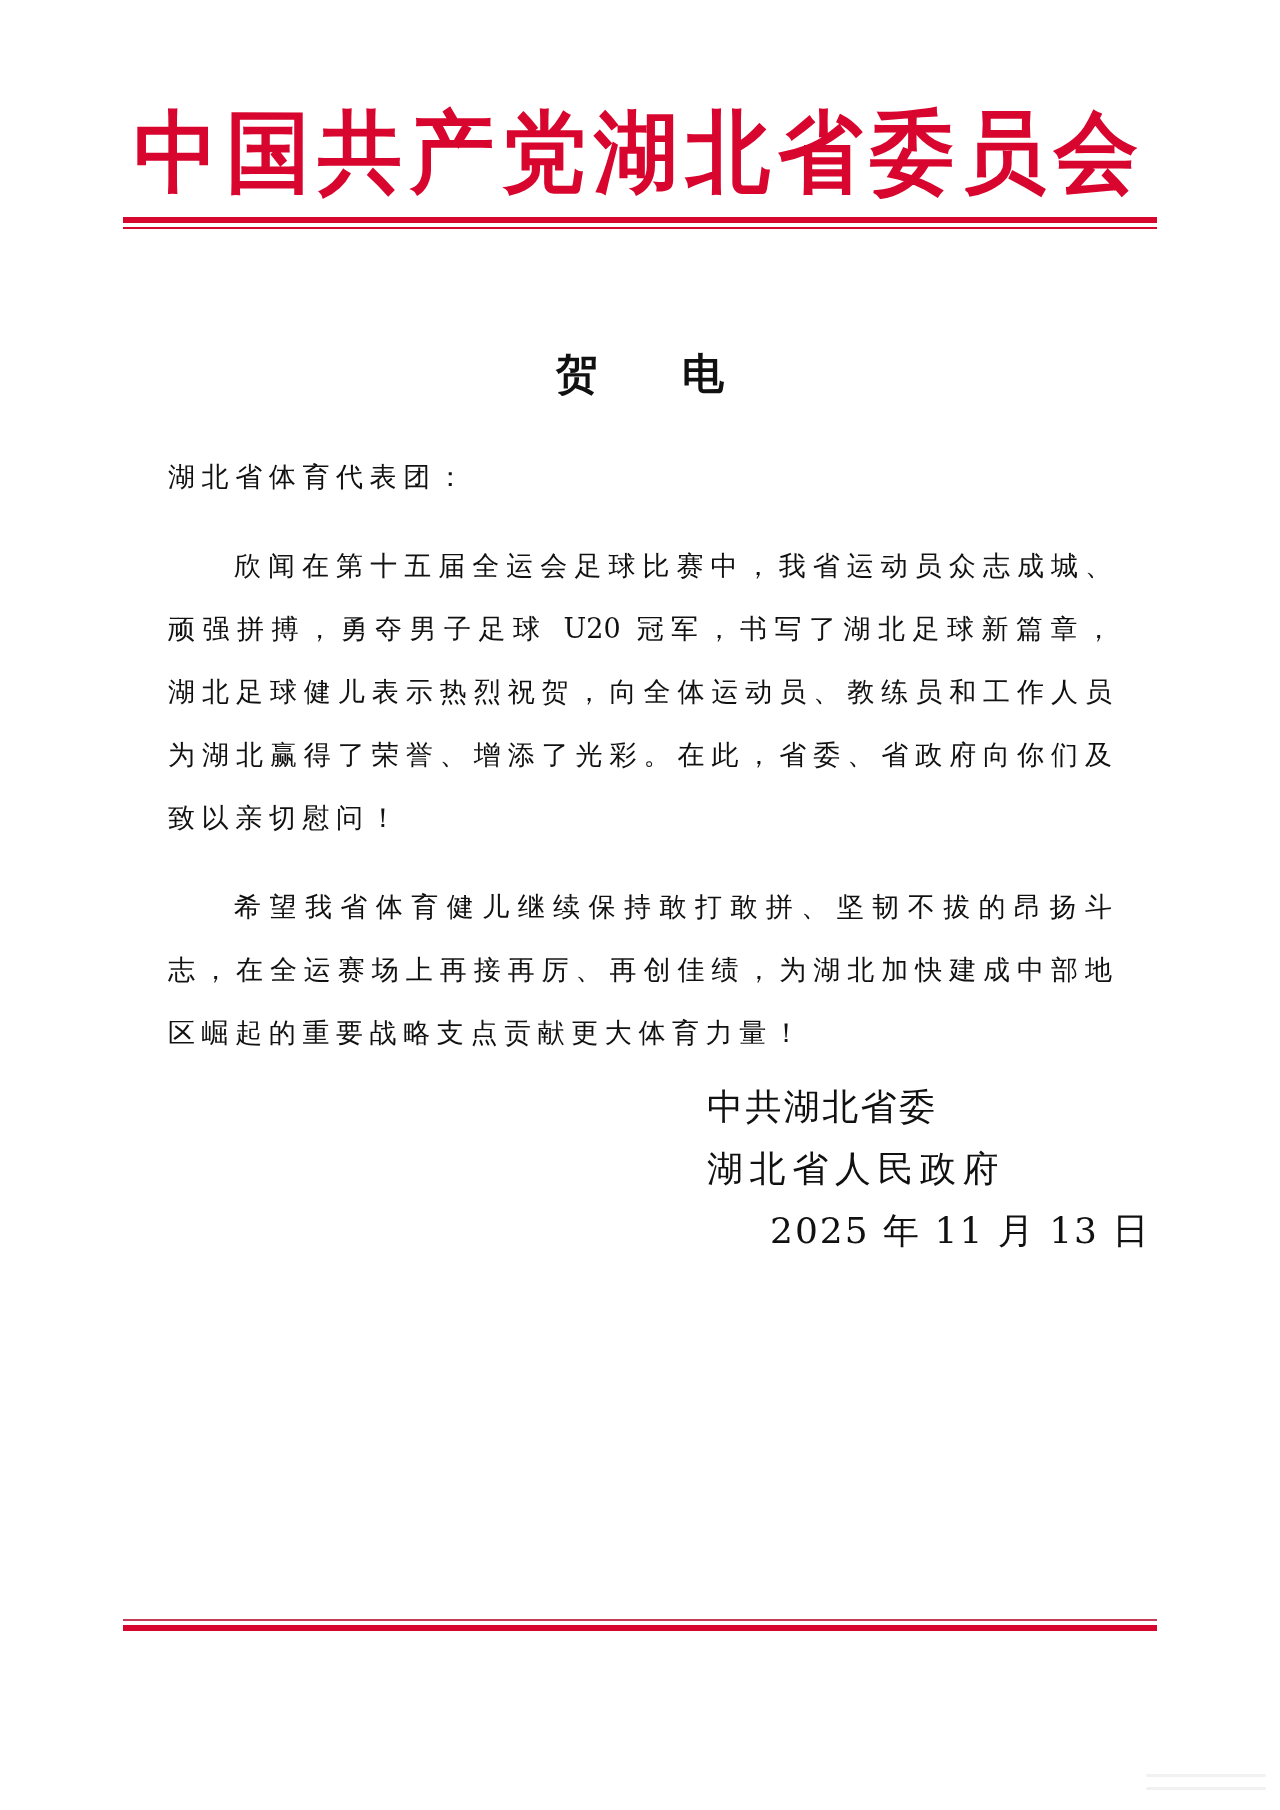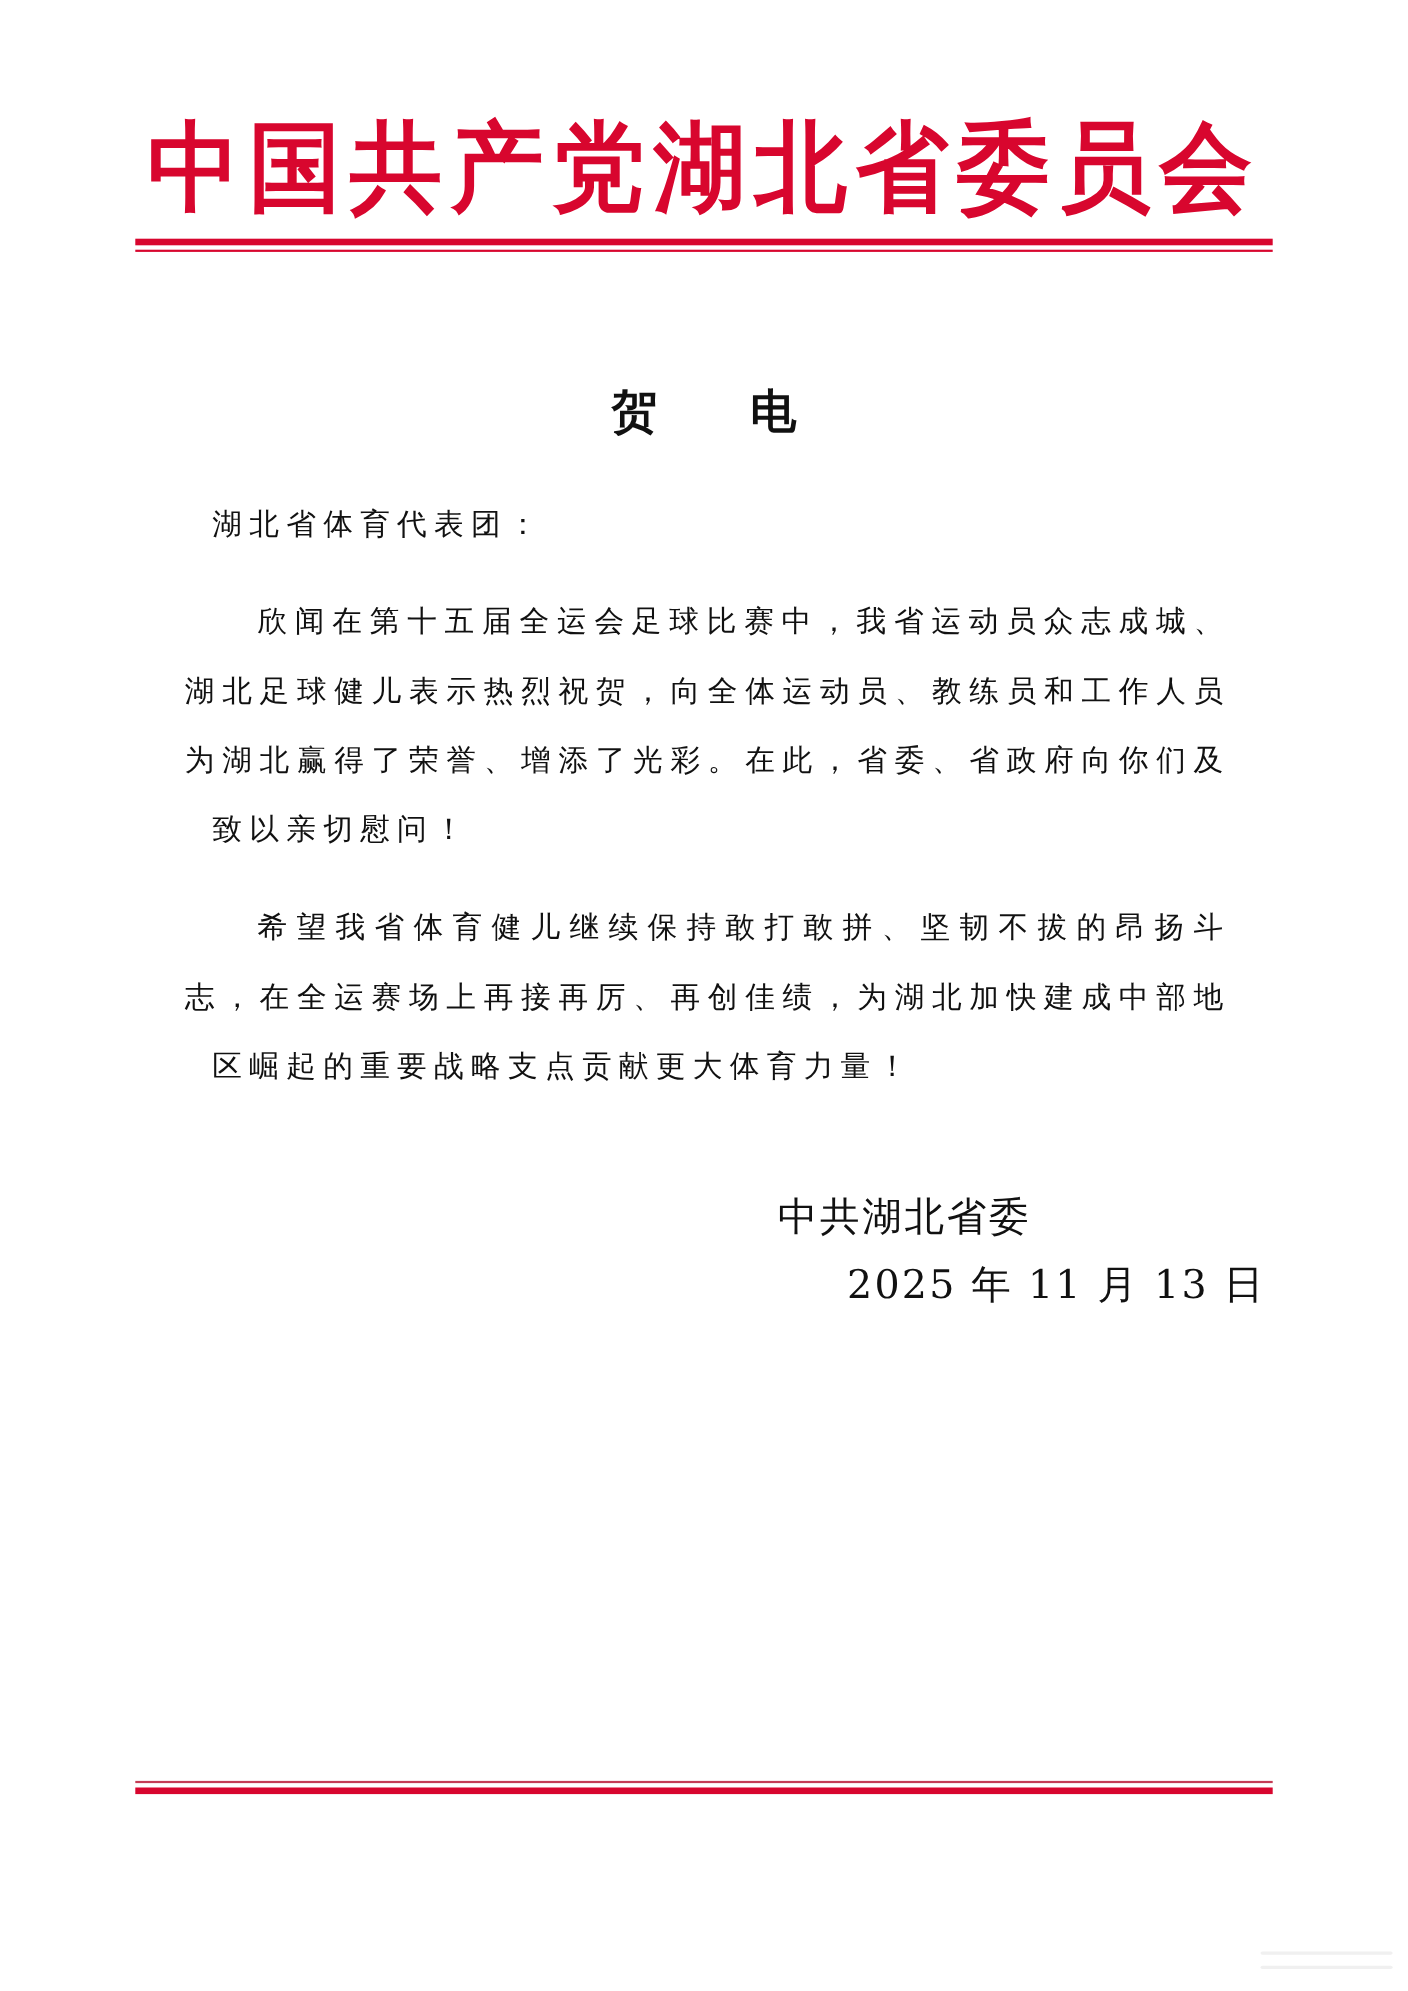--- a/index.html
+++ b/index.html
@@ -70,21 +70,20 @@
     white-space: nowrap;
     overflow: visible;
   }
   .line.full {
     text-align: justify;
     text-align-last: justify;
   }
   .line.partial {
     text-align: left;
     letter-spacing: 6.6px;
-    margin-left: 25px;
   }
   .line.indent {
     padding-left: 66px;
     margin-top: 26px;
   }
   .signature {
     position: absolute;
     left: 707px;
     top: 1089px;
     width: 300px;
@@ -145,31 +144,33 @@
 <div class="letterhead-title">中国共产党湖北省委员会</div>
 <div class="rule-thick" style="top:217px;"></div>
 <div class="rule-thin" style="top:227px;"></div>
 
 <div class="doc-heading">贺　　电</div>
 
 <div class="body-block">
   <div class="line partial">湖北省体育代表团：</div>
 
   <div class="line full indent">欣闻在第十五届全运会足球比赛中，我省运动员众志成城、</div>
+  <div class="line full">顽强拼搏，勇夺男子足球 U20 冠军，书写了湖北足球新篇章，</div>
   <div class="line full">湖北足球健儿表示热烈祝贺，向全体运动员、教练员和工作人员</div>
   <div class="line full">为湖北赢得了荣誉、增添了光彩。在此，省委、省政府向你们及</div>
   <div class="line partial">致以亲切慰问！</div>
 
   <div class="line full indent">希望我省体育健儿继续保持敢打敢拼、坚韧不拔的昂扬斗</div>
   <div class="line full">志，在全运赛场上再接再厉、再创佳绩，为湖北加快建成中部地</div>
   <div class="line partial">区崛起的重要战略支点贡献更大体育力量！</div>
 </div>
 
 <div class="signature">
   <div class="sig-line spread">中共湖北省委</div>
+  <div class="sig-line org2">湖北省人民政府</div>
   <div class="sig-line date">2025 年 11 月 13 日</div>
 </div>
 
 <div class="footer-rule-thin"></div>
 <div class="footer-rule-thick"></div>
 
 <div class="watermark">
   <span></span>
   <span></span>
 </div>

